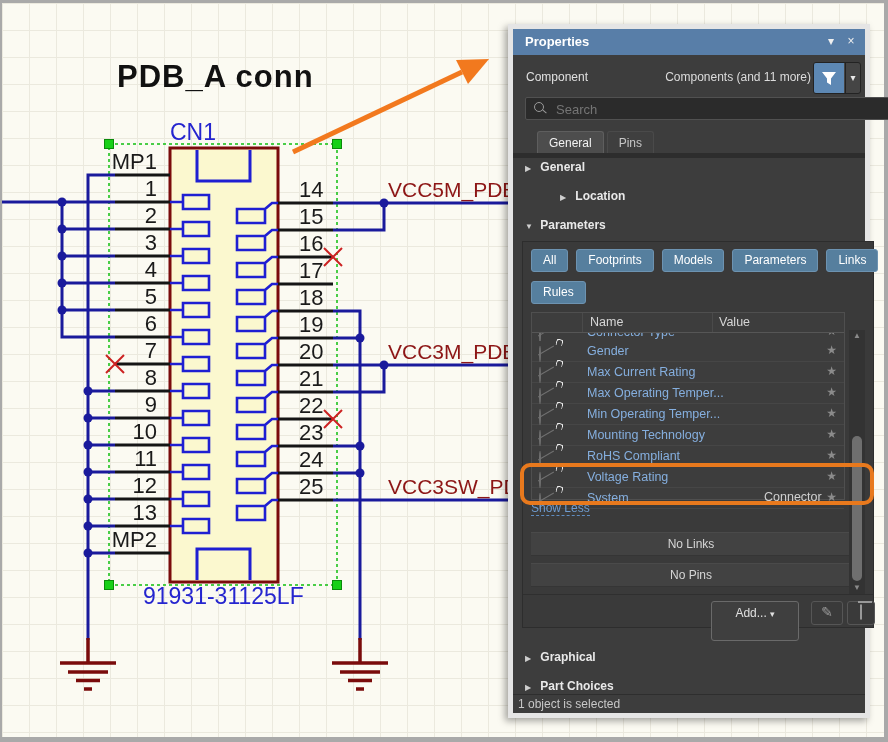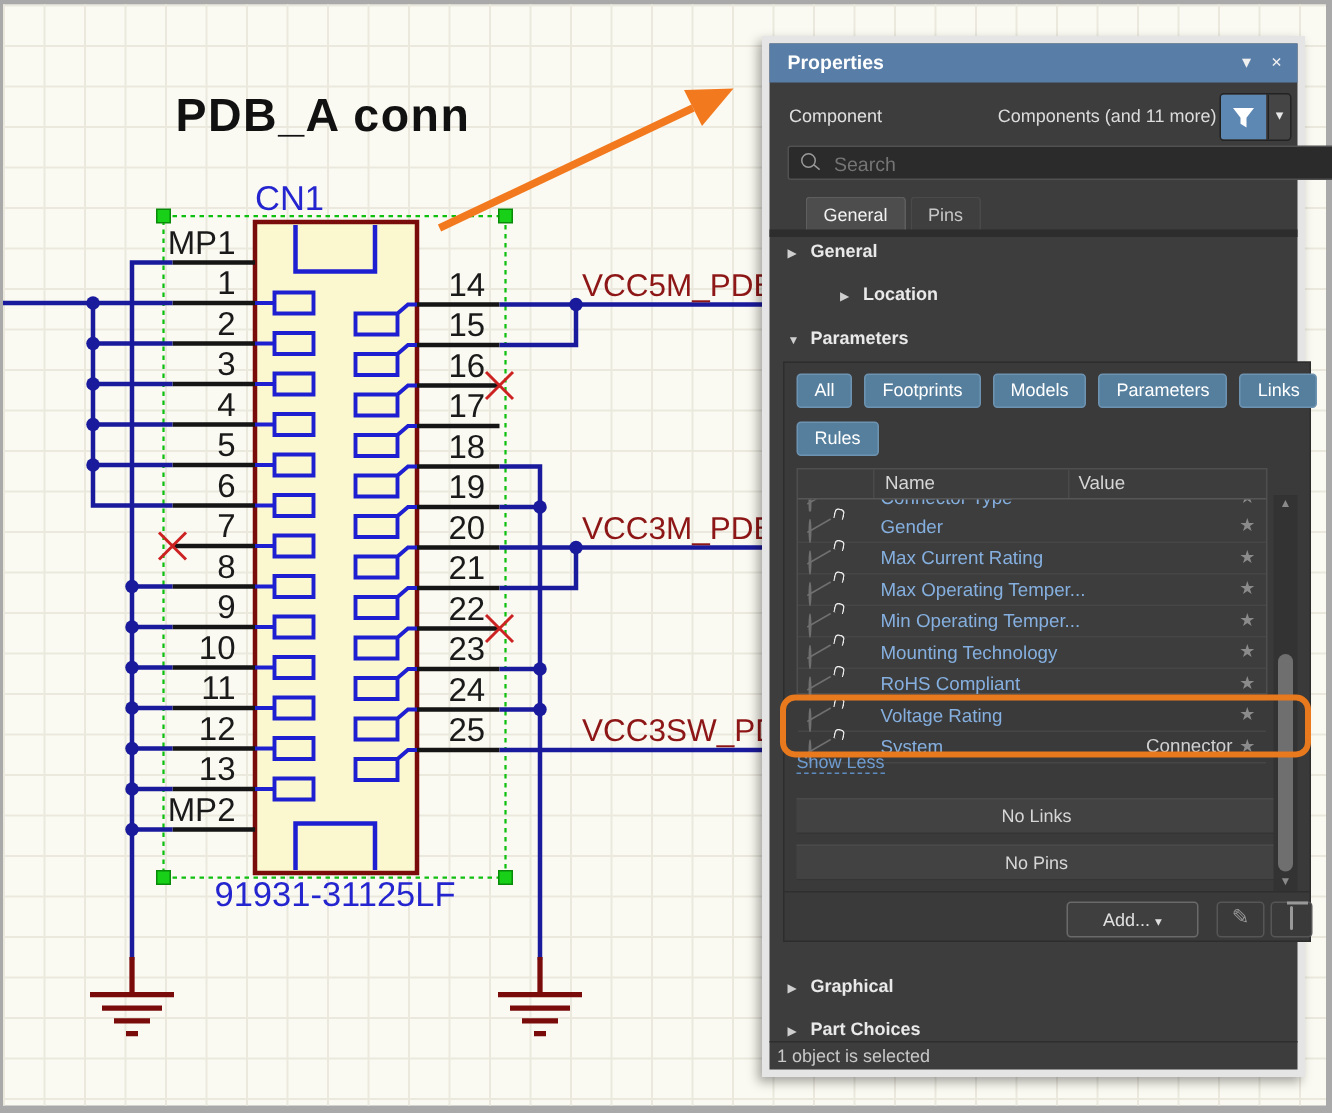--- a/index.html
+++ b/index.html
@@ -42,21 +42,21 @@
   .tab.active{background:#4d4d4d;color:#f2f2f2;border:1px solid #5e5e5e;border-bottom:none;}
   .tab.inactive{background:#3f3f3f;color:#c6c6c6;border:1px solid #4a4a4a;border-bottom:none;}
   .tab-divider{position:absolute;left:0;top:124px;right:0;height:5px;background:#2d2d2d;}
   .section{position:absolute;left:12px;height:16px;color:#e9e9e9;font-weight:bold;font-size:12px;}
   .sec-arrow{display:inline-block;width:12px;font-size:8px;color:#cfcfcf;font-weight:normal;}
   .inset{position:absolute;left:9px;top:212px;width:352px;height:387px;background:#3a3a3a;
          border:1px solid #2d2d2d;box-sizing:border-box;}
   .chips{position:absolute;left:8px;display:flex;gap:8px;}
   .chip{background:#567f9e;border:1px solid #6d93b1;border-radius:3px;color:#fff;
         padding:3px 11px;font-size:12px;line-height:15px;}
-  .ptable{position:absolute;left:8px;top:70px;width:314px;height:151px;border:1px solid #4f4f4f;
+  .ptable{position:absolute;left:8px;top:70px;width:314px;height:188px;border:1px solid #4f4f4f;
           box-sizing:border-box;background:#3d3d3d;}
   .thead{position:relative;height:19px;border-bottom:1px solid #565656;color:#d6d6d6;font-size:12.5px;}
   .th-name{position:absolute;left:58px;top:2px;}
   .th-value{position:absolute;left:187px;top:2px;}
   .colsep{position:absolute;top:0;bottom:0;width:1px;background:#4a4a4a;}
   .prow{position:relative;height:20px;border-bottom:1px solid #464646;}
   .prow-clip{height:8px;overflow:hidden;}
   .prow-clip .prow{margin-top:-11px;}
   .c-eye{position:absolute;left:7px;top:6px;}
   .c-lock{position:absolute;left:30px;top:4px;}
@@ -72,21 +72,21 @@
   .showless{position:absolute;left:8px;top:259px;color:#6f9cd0;font-size:12px;
             border-bottom:1px dashed #5f8cc0;cursor:pointer;}
   .emptybar{position:absolute;left:8px;width:320px;height:22px;background:#424242;
             border-top:1px solid #4a4a4a;border-bottom:1px solid #353535;
             text-align:center;line-height:22px;color:#d6d6d6;font-size:12px;}
   .scrollbar{position:absolute;left:326px;top:88px;width:16px;height:264px;background:#333;}
   .sb-arrow{position:absolute;left:0;width:16px;height:12px;color:#8a8a8a;font-size:8px;
             text-align:center;line-height:12px;}
   .sb-thumb{position:absolute;left:3px;width:10px;border-radius:5px;background:#6f6f6f;}
   .pfooter{position:absolute;left:0;right:0;top:352px;height:34px;border-top:1px solid #2f2f2f;}
-  .addbtn{position:absolute;left:188px;top:6px;width:88px;height:24px;background:#3f3f3f;
+  .addbtn{position:absolute;left:188px;top:6px;width:88px;height:40px;background:#3f3f3f;
           border:1px solid #6a6a6a;border-radius:3px;color:#e0e0e0;font-size:12px;
           text-align:center;line-height:22px;box-sizing:border-box;}
   .toolbtn{position:absolute;top:6px;height:24px;background:#3a3a3a;border:1px solid #565656;
            border-radius:3px;box-sizing:border-box;color:#9a9a9a;text-align:center;line-height:20px;}
   .pencil-glyph{font-family:"DejaVu Sans",sans-serif;font-size:14px;}
   .trash{position:relative;width:10px;height:11px;border:1.5px solid #999;border-radius:1px;
          margin:4px auto 0;}
   .trash::before{content:"";position:absolute;left:-3px;top:-4px;width:14px;height:0;
          border-top:2px solid #999;}
   .p-status{position:absolute;left:0;right:0;bottom:0;height:18px;border-top:1px solid #2e2e2e;

